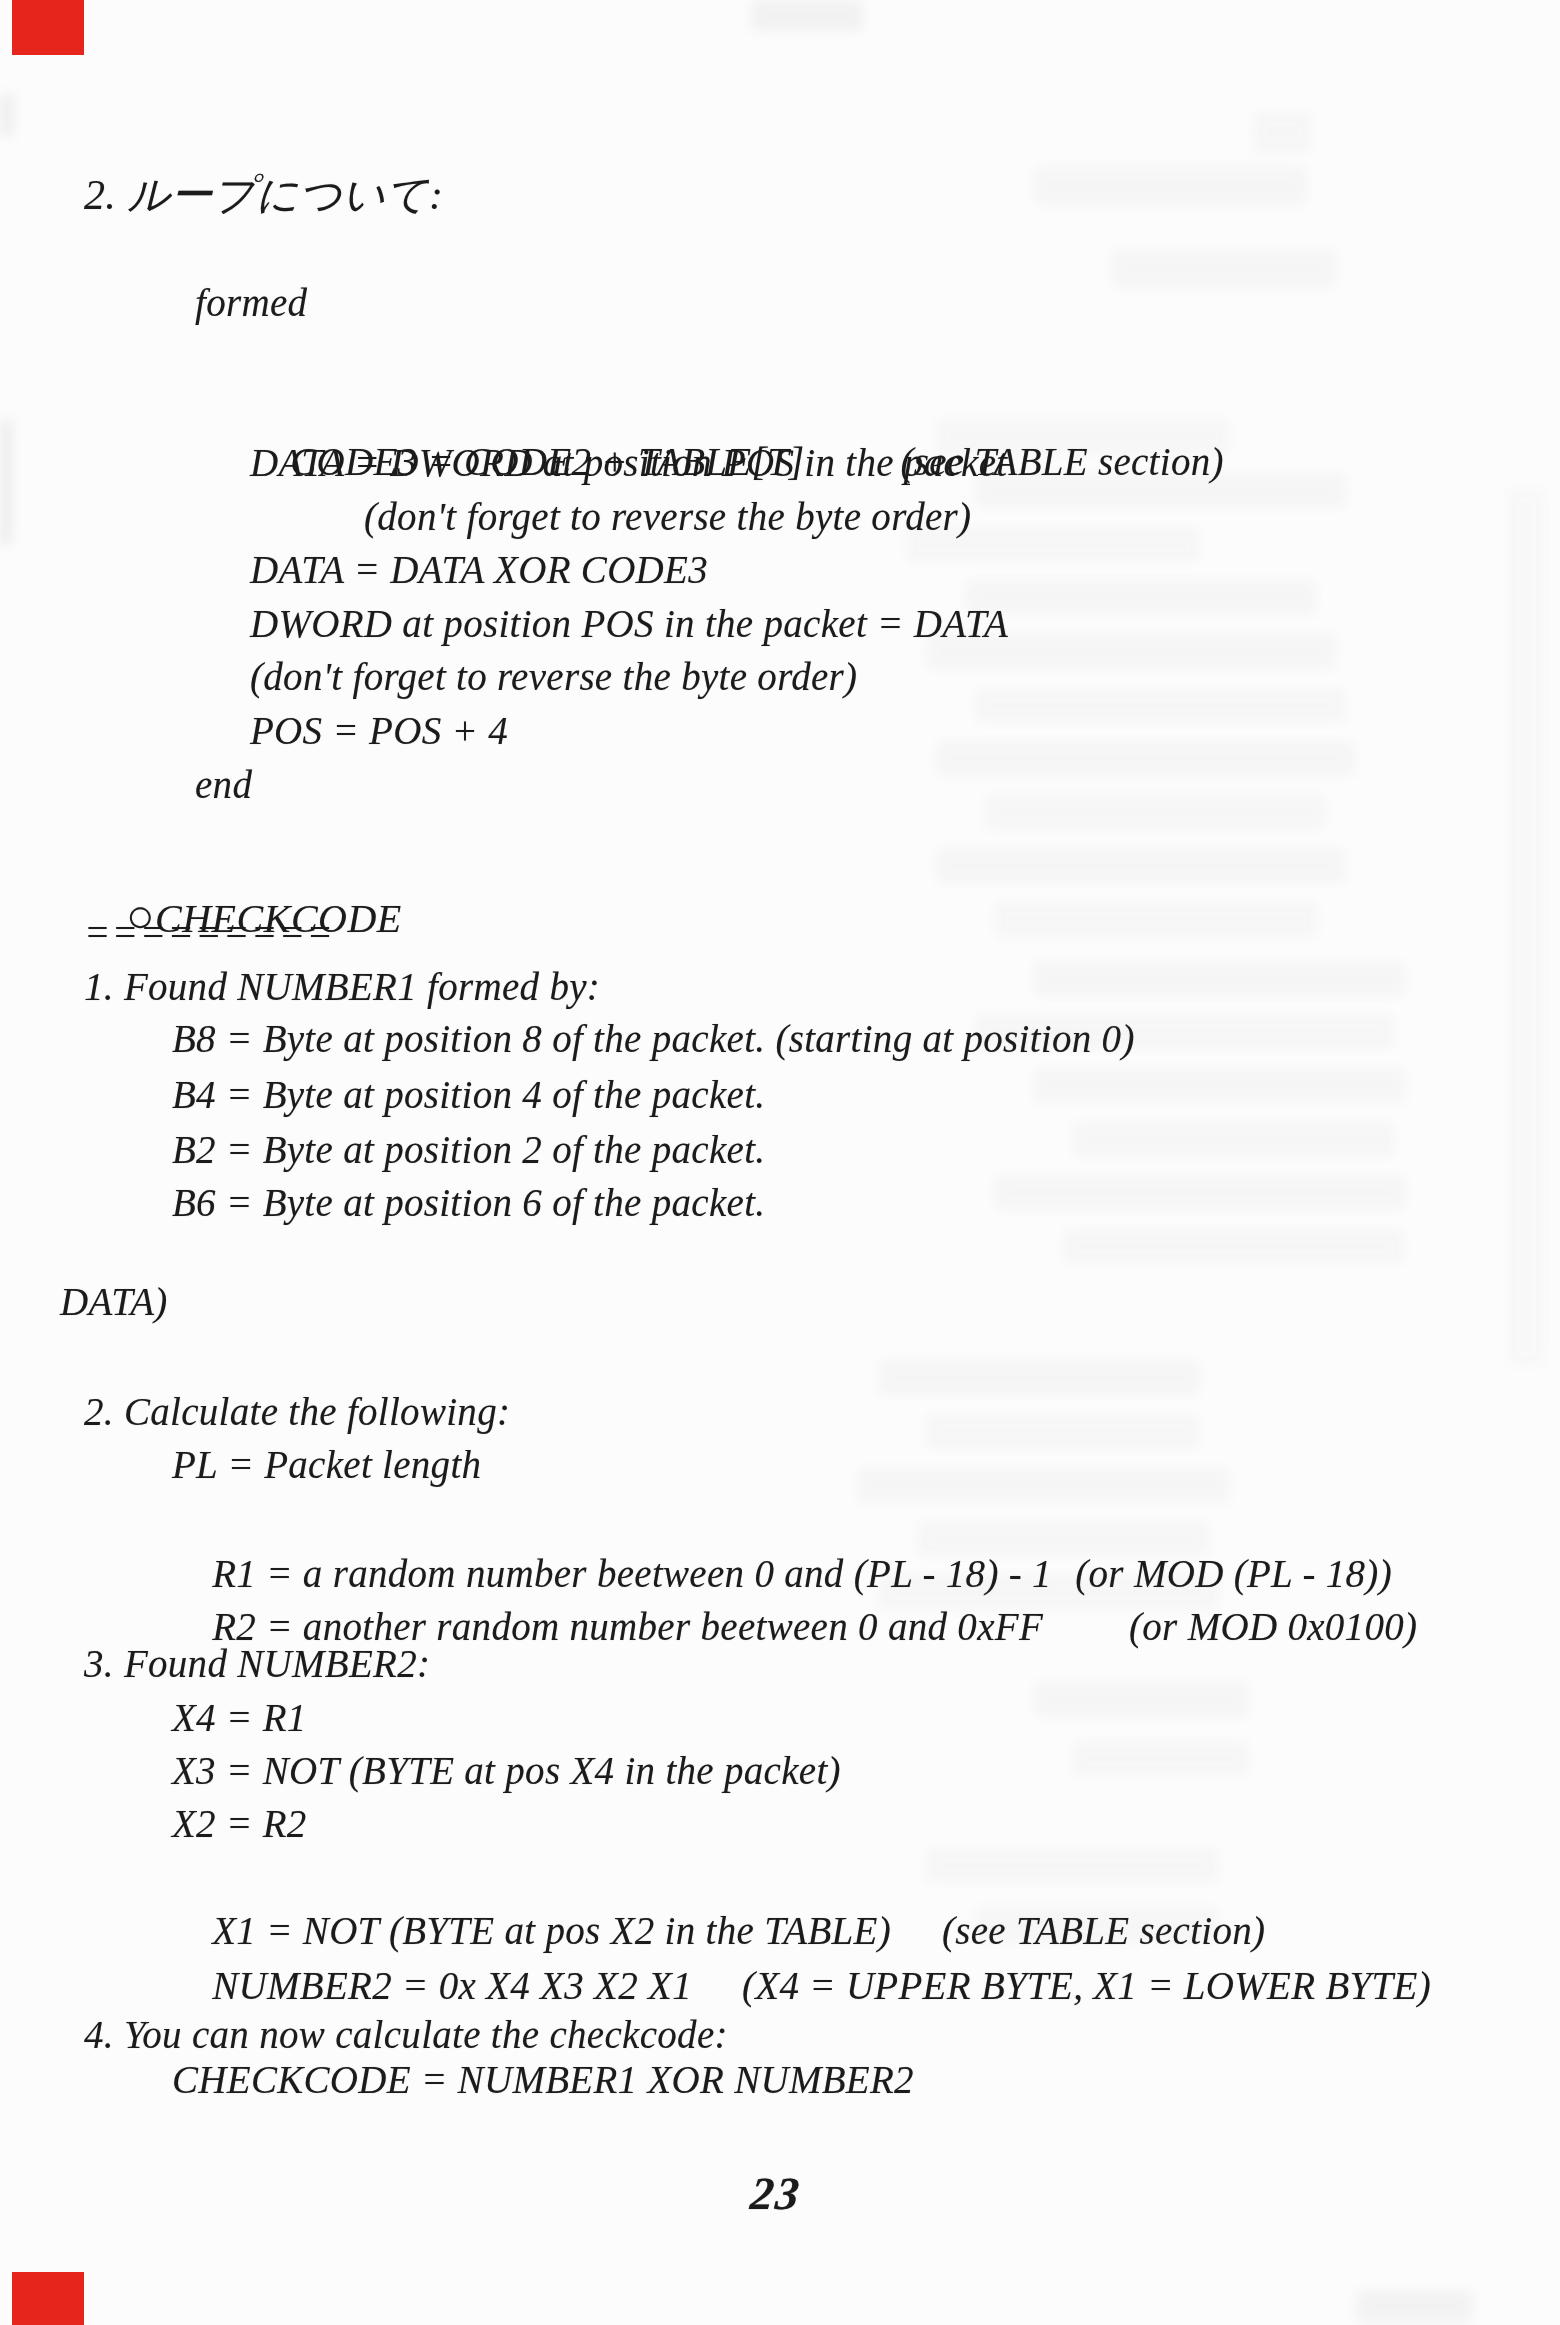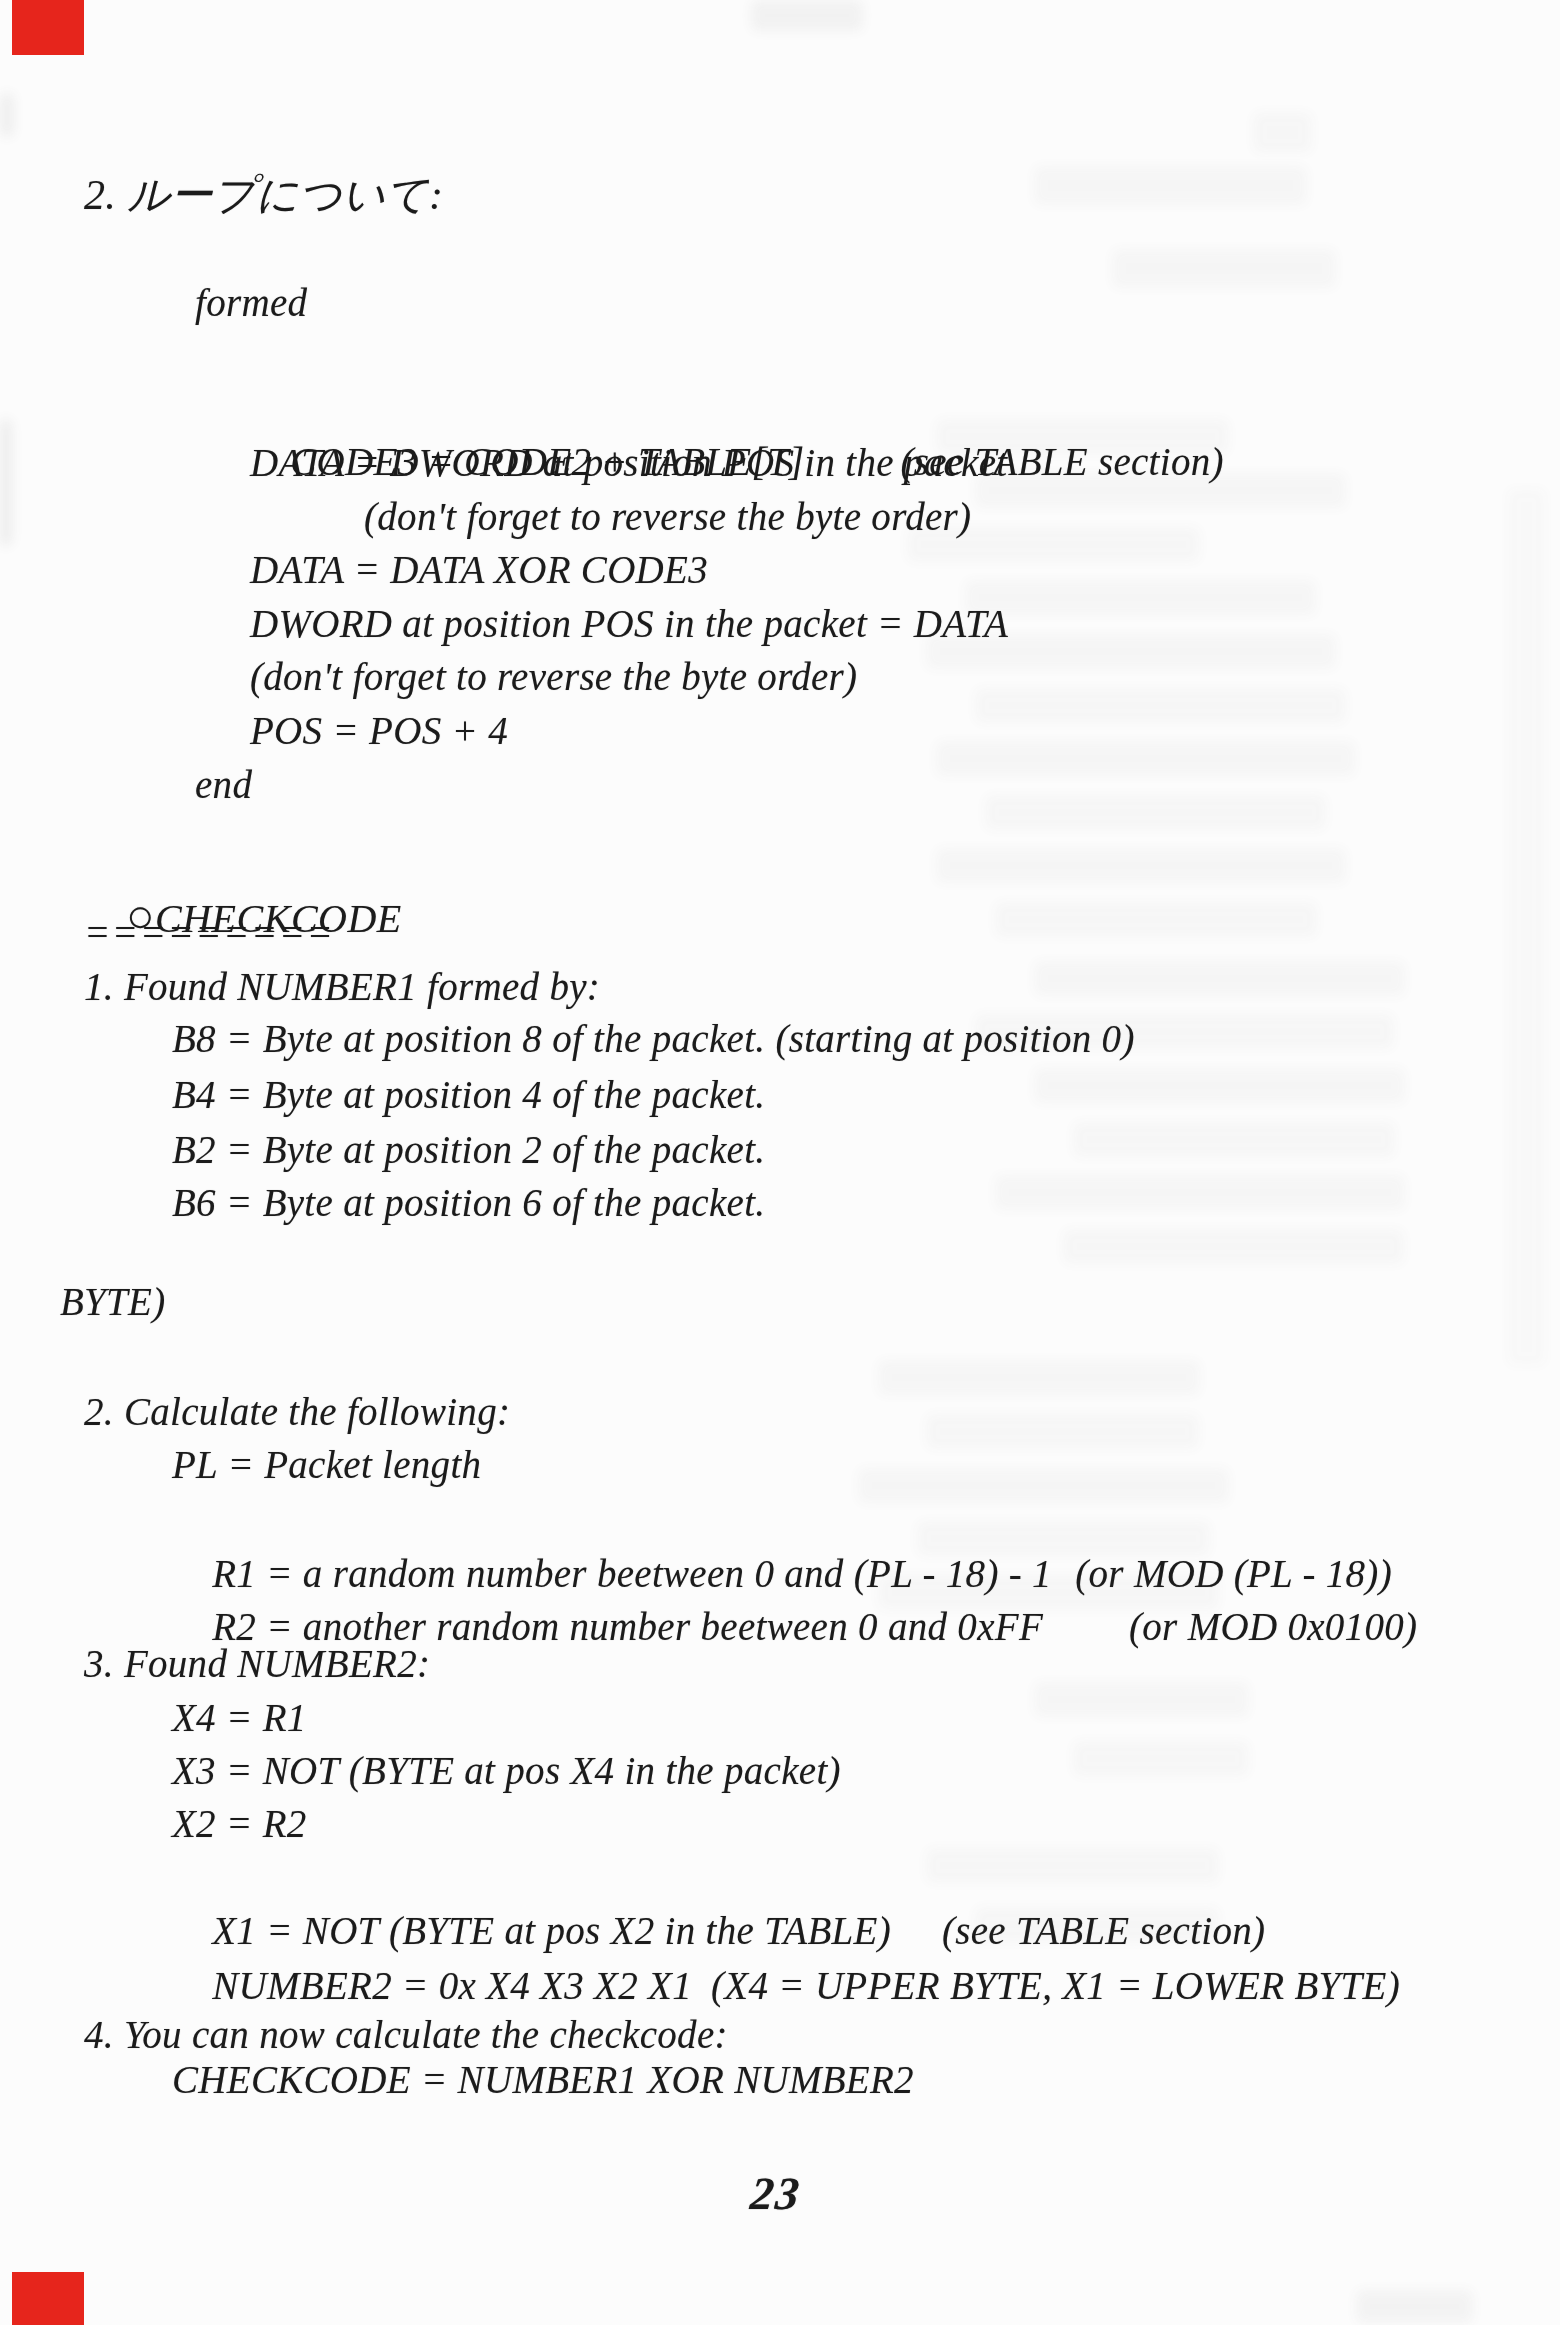--- a/index.html
+++ b/index.html
@@ -62,40 +62,40 @@
   <div class="line section-title" style="top:837px;left:84px">
     <span class="circle-marker">○</span><span>CHECKCODE</span>
   </div>
   <div class="line equals-rule" style="top:906px;left:84px">=========</div>
 
   <div class="line" style="top:960px;left:84px">1. Found NUMBER1 formed by:</div>
   <div class="line" style="top:1012px;left:172px">B8 = Byte at position 8 of the packet. (starting at position 0)</div>
   <div class="line" style="top:1068px;left:172px">B4 = Byte at position 4 of the packet.</div>
   <div class="line" style="top:1123px;left:172px">B2 = Byte at position 2 of the packet.</div>
   <div class="line" style="top:1176px;left:172px">B6 = Byte at position 6 of the packet.</div>
-  <div class="line" style="top:1275px;left:60px">BYTE)</div>
+  <div class="line" style="top:1275px;left:60px">DATA)</div>
 
   <div class="line" style="top:1385px;left:84px">2. Calculate the following:</div>
   <div class="line" style="top:1438px;left:172px">PL = Packet length</div>
   <div class="line" style="top:1494px;left:172px">
     <span>R1 = a random number beetween 0 and (PL - 18) - 1</span><span class="note" style="margin-left:23.4px">(or MOD (PL - 18))</span>
   </div>
   <div class="line" style="top:1547px;left:172px">
     <span>R2 = another random number beetween 0 and 0xFF</span><span class="note" style="margin-left:86px">(or MOD 0x0100)</span>
   </div>
 
   <div class="line" style="top:1637px;left:84px">3. Found NUMBER2:</div>
   <div class="line" style="top:1691px;left:172px">X4 = R1</div>
   <div class="line" style="top:1744px;left:172px">X3 = NOT (BYTE at pos X4 in the packet)</div>
   <div class="line" style="top:1797px;left:172px">X2 = R2</div>
   <div class="line" style="top:1851px;left:172px">
     <span>X1 = NOT (BYTE at pos X2 in the TABLE)</span><span class="note" style="margin-left:51px">(see TABLE section)</span>
   </div>
   <div class="line" style="top:1906px;left:172px">
-    <span>NUMBER2 = 0x X4 X3 X2 X1</span><span class="note" style="margin-left:19px">(X4 = UPPER BYTE, X1 = LOWER BYTE)</span>
+    <span>NUMBER2 = 0x X4 X3 X2 X1</span><span class="note" style="margin-left:50px">(X4 = UPPER BYTE, X1 = LOWER BYTE)</span>
   </div>
 
   <div class="line" style="top:2008px;left:84px">4. You can now calculate the checkcode:</div>
   <div class="line" style="top:2053px;left:172px">CHECKCODE = NUMBER1 XOR NUMBER2</div>
 
   <div class="line page-number" style="top:2167px;left:751px">23</div>
 
 <div class="ghost" style="left: 751px; top: 0px; width: 112px; height: 31px; opacity: 0.06;"></div>
     <div class="ghost" style="left: 0px; top: 93px; width: 13.7px; height: 44px; opacity: 0.08;"></div>
     <div class="ghost" style="left: 0px; top: 419px; width: 11.7px; height: 127px; opacity: 0.09;"></div>

